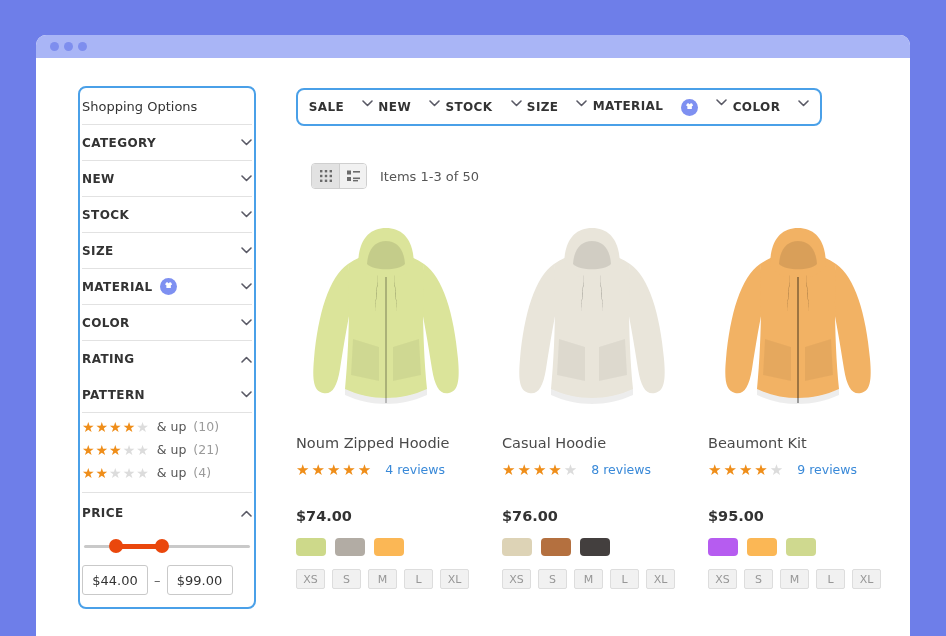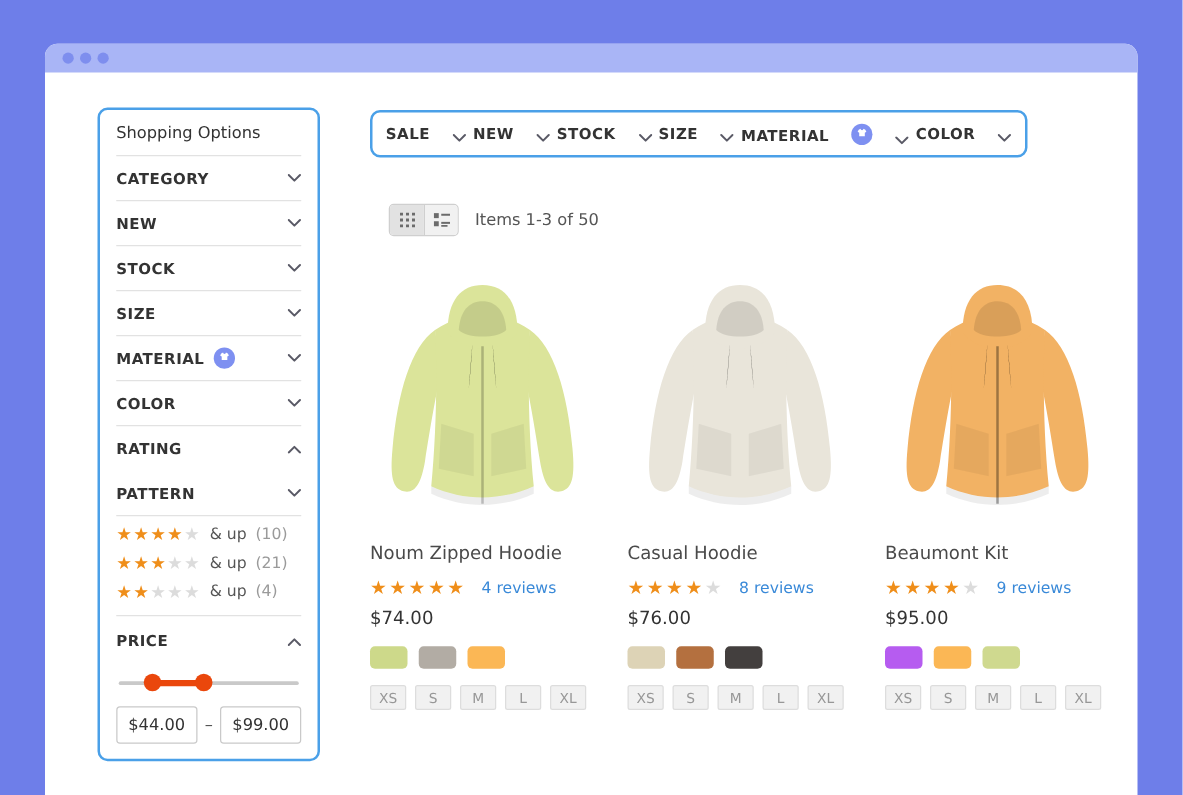--- a/index.html
+++ b/index.html
@@ -5,21 +5,21 @@
   * { margin:0; padding:0; box-sizing:border-box; }
   html,body { width:946px; height:636px; }
   body { font-family:"DejaVu Sans","Liberation Sans",sans-serif; background:#6e7ee9; position:relative; overflow:hidden; }
 
   
   .window { position:absolute; left:36px; top:35px; width:874px; height:601px; background:#ffffff; border-radius:10px 10px 0 0; }
   .titlebar { height:23px; background:#a9b5f6; border-radius:10px 10px 0 0; display:flex; align-items:center; padding-left:14px; gap:5px; }
   .dot { width:9px; height:9px; border-radius:50%; background:#7e8eee; }
 
   
-  .sidebar { position:absolute; left:42px; top:51px; width:178px; border:2px solid #4aa0e8; border-radius:8px; background:#fff; padding:11px 13px 12px; }
+  .sidebar { position:absolute; left:42px; top:51px; width:178px; border:2px solid #4aa0e8; border-radius:8px; background:#fff; padding:11px 2px 12px; }
   .sb-title { font-size:13px; color:#333; padding-bottom:10px; border-bottom:1px solid #e2e2e2; }
   .sb-row { display:flex; align-items:center; justify-content:space-between; height:36px; border-bottom:1px solid #e2e2e2; cursor:pointer; }
   .sb-row.open { border-bottom:none; }
   .sb-label { font-size:12px; font-weight:600; letter-spacing:.4px; color:#333; display:flex; align-items:center; gap:7px; }
   .chev { width:11px; height:7px; flex:none; }
   .chev polyline { fill:none; stroke:#5a5a66; stroke-width:1.6; stroke-linecap:round; stroke-linejoin:round; }
   .chev.up { transform:rotate(180deg); }
 
   .tshirt-badge { width:17px; height:17px; border-radius:50%; background:#7e90f1; display:inline-flex; align-items:center; justify-content:center; }
   .tshirt-badge svg { width:11px; height:11px; }
@@ -35,39 +35,39 @@
   .slider { position:relative; height:14px; margin:8px 2px 12px; }
   .slider .track { position:absolute; top:6px; left:0; right:0; height:3px; background:#c9c9c9; border-radius:2px; }
   .slider .fill { position:absolute; top:5px; height:5px; background:#ea470c; border-radius:3px; }
   .slider .handle { position:absolute; top:0; width:14px; height:14px; border-radius:50%; background:#ea470c; margin-left:-7px; }
   .price-inputs { display:flex; align-items:center; gap:6px; }
   .price-input { width:66px; height:30px; border:1px solid #c9c9c9; border-radius:3px; font-size:13px; color:#333; display:flex; align-items:center; justify-content:center; background:#fff; }
   .dash { color:#555; font-size:13px; }
 
   
   .filterbar { position:absolute; left:260px; top:53px; width:526px; height:38px; border:2px solid #4aa0e8; border-radius:8px; background:#fff; display:flex; align-items:center; justify-content:space-around; padding:0 8px; }
-  .filter-item { display:flex; align-items:flex-end; gap:18px; font-size:12px; font-weight:600; letter-spacing:.4px; color:#333; cursor:pointer; }
+  .filter-item { display:flex; align-items:flex-start; gap:18px; font-size:12px; font-weight:600; letter-spacing:.4px; color:#333; cursor:pointer; }
 
   
   .toolbar { position:absolute; left:262px; top:128px; display:flex; align-items:center; gap:13px;padding-left:13px; }
   .view-toggle { display:flex; border:1px solid #cfcfcf; border-radius:4px; overflow:hidden; }
   .vt-btn { width:27px; height:24px; display:flex; align-items:center; justify-content:center; background:#f1f1f1; cursor:pointer; }
   .vt-btn.active { background:#e2e2e2; }
   .vt-btn + .vt-btn { border-left:1px solid #cfcfcf; }
   .items-count { font-size:13px; color:#555; }
 
   
   .products { position:absolute; left:260px; top:184px; display:flex; gap:26px; }
   .card { width:180px; }
   .img-box { height:202px; display:flex; align-items:flex-start; justify-content:center; }
   .p-name { font-size:14.5px; color:#4a4a4a; margin-top:14px; }
   .p-rating { display:flex; align-items:center; gap:12px; margin-top:9px; }
   .p-rating .stars-f, .p-rating .stars-e { font-size:15px; letter-spacing:2px; }
   .reviews-link { font-size:12.5px; color:#3989d8; cursor:pointer; }
-  .p-price { font-size:14.5px; font-weight:normal; color:#333; margin-top:8px; }
+  .p-price { font-size:14.5px; font-weight:bold; color:#333; margin-top:29px; }
   .swatches { display:flex; gap:9px; margin-top:14px; }
   .swatch { width:30px; height:18px; border-radius:4px; cursor:pointer; }
   .sizes { display:flex; gap:7px; margin-top:13px; }
   .size-btn { min-width:29px; height:20px; padding:0 6px; background:#f1f1f1; border:1px solid #dddddd; border-radius:2px; font-size:11px; color:#979797; display:flex; align-items:center; justify-content:center; cursor:pointer; }
 
   .hoodie { width:170px; height:200px; }
 </style>
 </head>
 <body>
 

